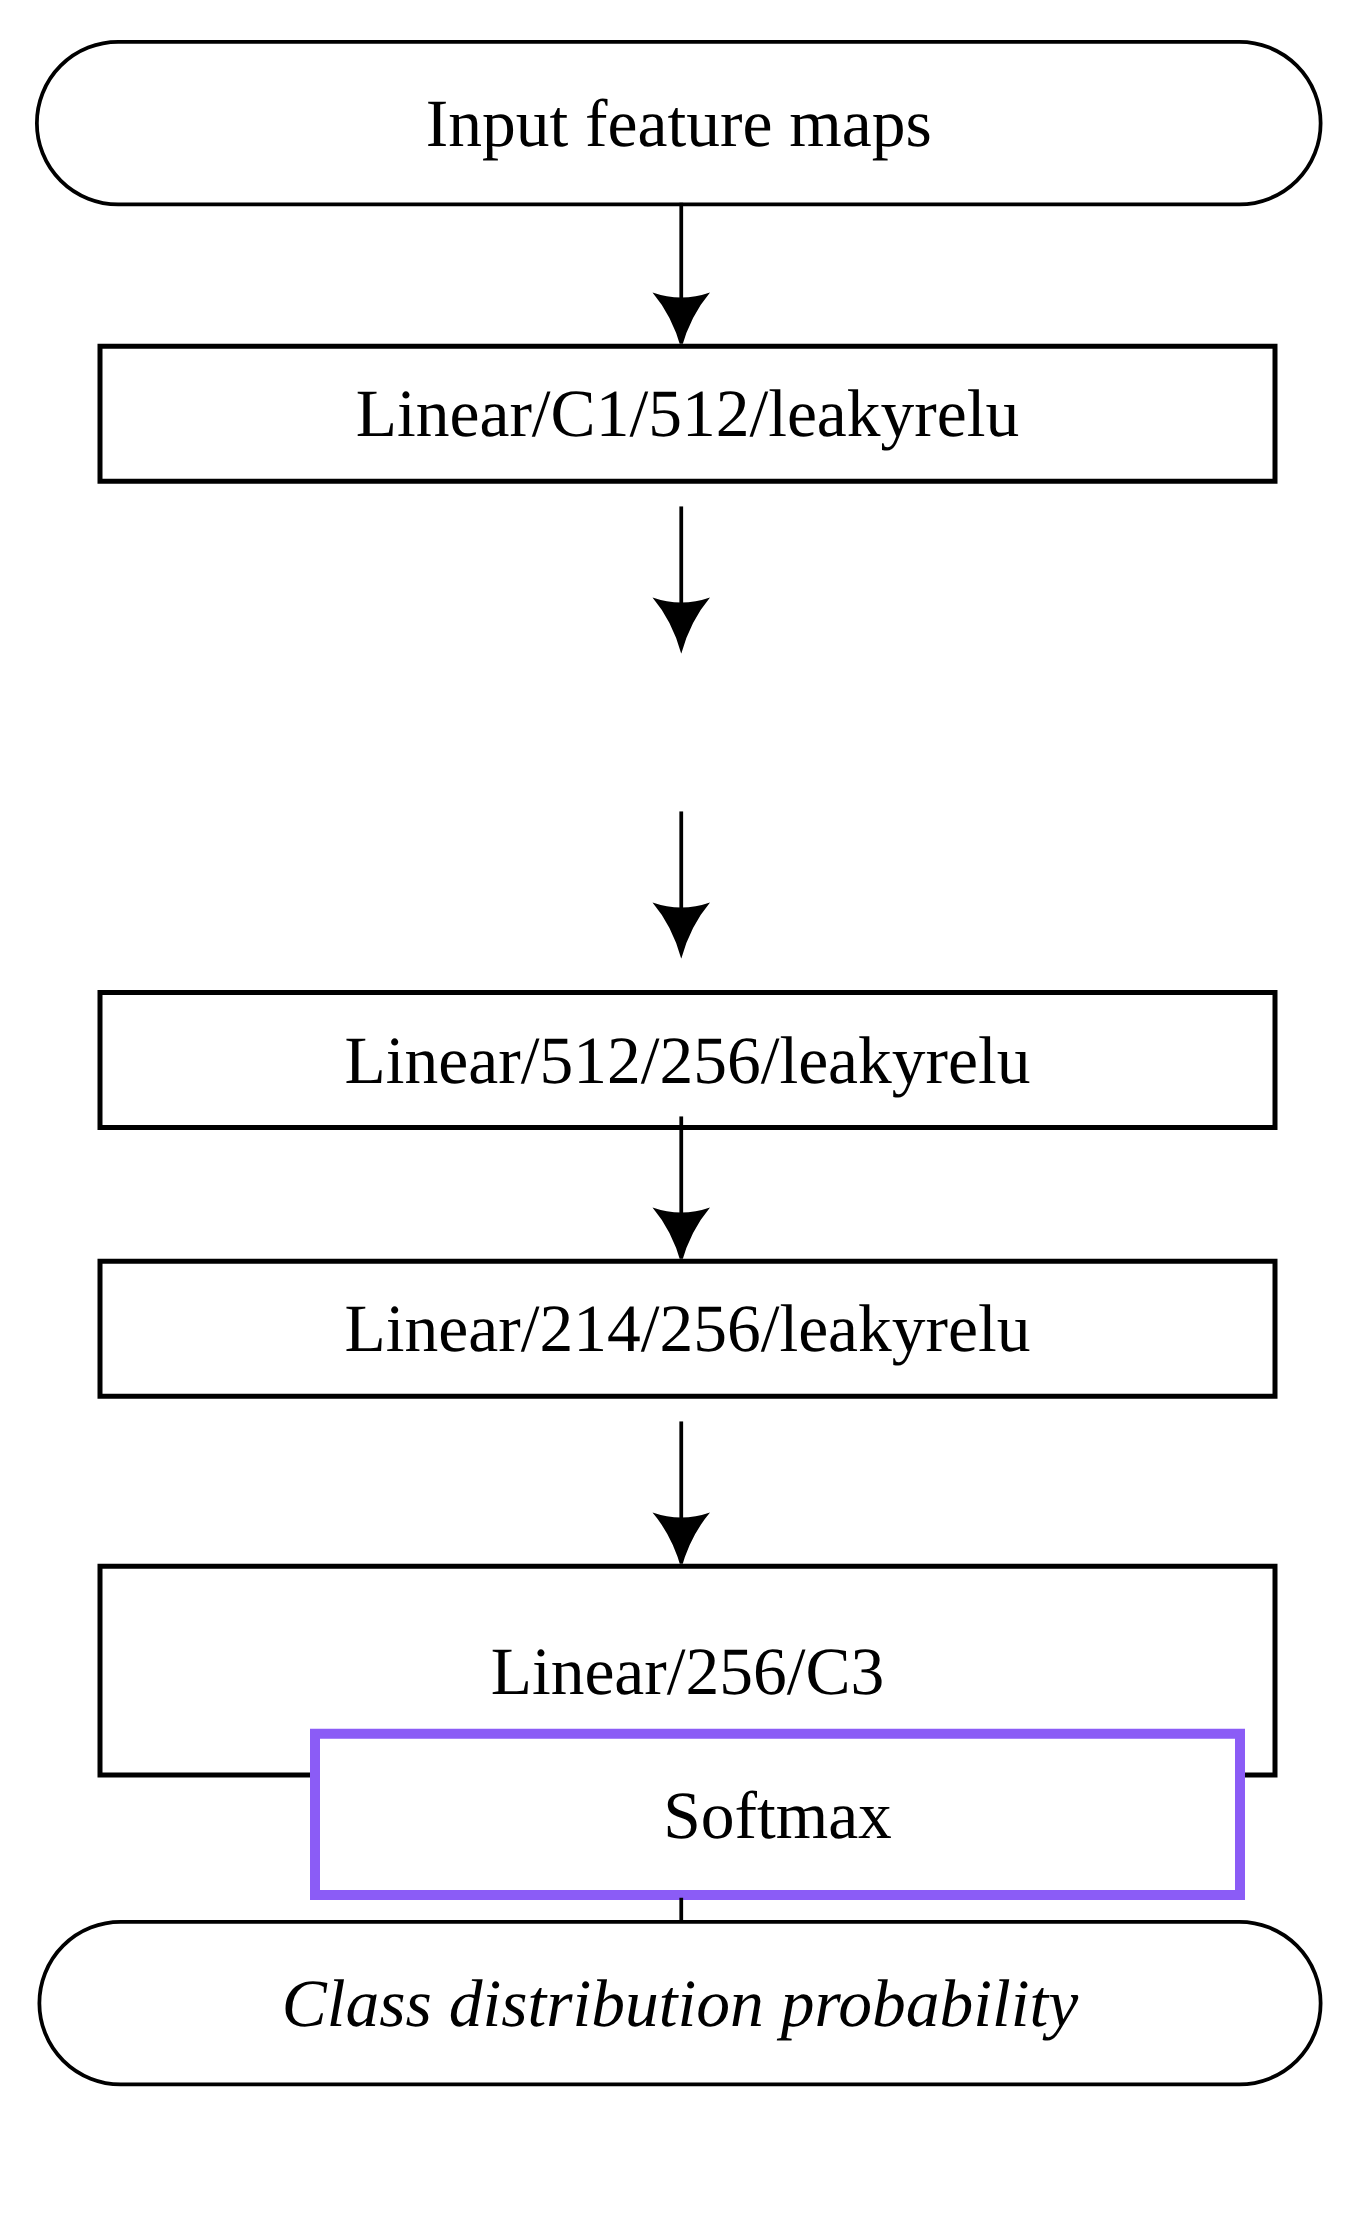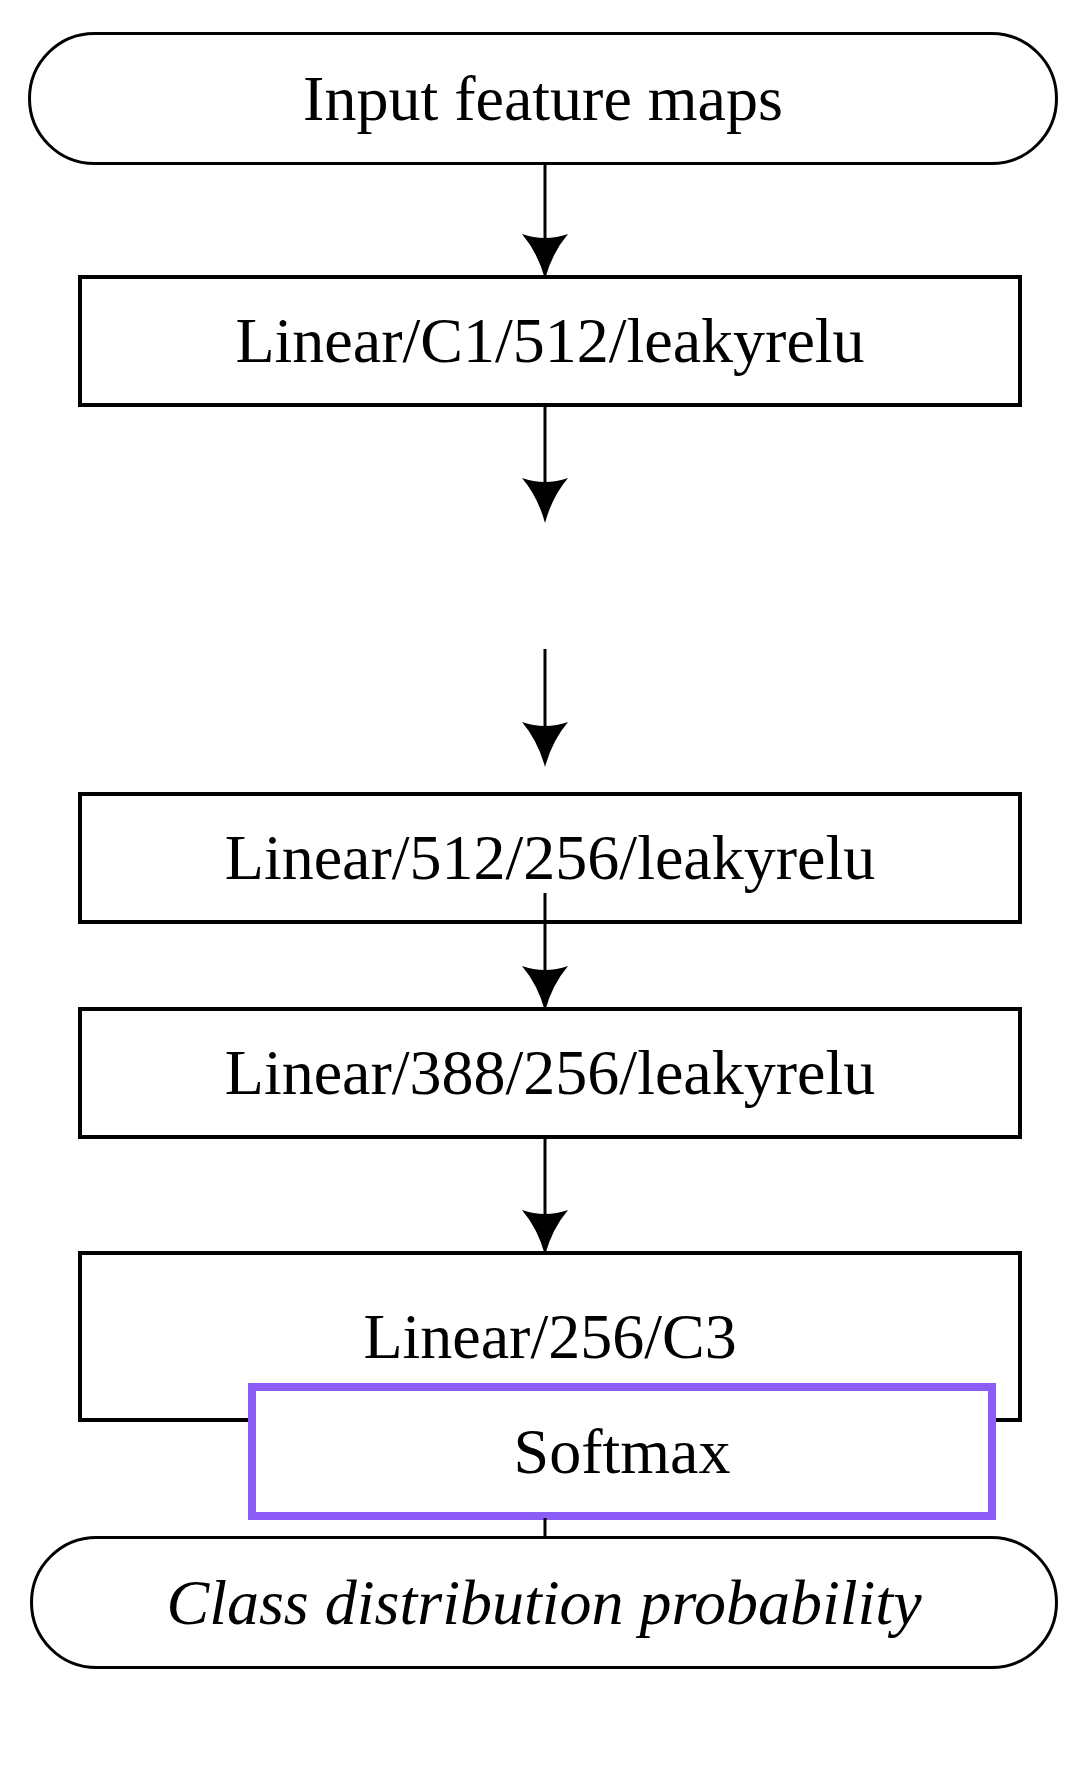--- a/index.html
+++ b/index.html
@@ -17,35 +17,35 @@
     color: #000000;
   }
   .node {
     position: absolute;
     box-sizing: border-box;
     background: #ffffff;
     display: flex;
     align-items: center;
     justify-content: center;
     text-align: center;
-    font-size: 64px;
+    font-size: 54px;
     line-height: 1;
     white-space: nowrap;
   }
   .stadium {
     left: 28px;
     width: 1030px;
     height: 133px;
     border: 3px solid #000000;
     border-radius: 67px;
   }
   .rect {
     left: 78px;
     width: 944px;
-    height: 132px;
+    height: 112px;
     border: 4px solid #000000;
   }
   #node-input   { top: 32px; }
   #node-linear1 { top: 275px; }
   #node-linear2 { top: 519px; }
   #node-linear3 { top: 763px; margin-top: 29px; }
   #node-linear4 { top: 1007px; }
   #node-linear5 { top: 1251px; height: 171px; }
   #node-softmax {
     top: 1383px;
@@ -101,21 +101,21 @@
   <div class="node rect" id="node-linear3">
     <span>Linear/512/256/leakyrelu</span>
   </div>
 
   <svg class="arrow" id="arrow-4" width="60" height="118" viewBox="0 0 60 118">
     <line x1="30" y1="0" x2="30" y2="80" stroke="#000000" stroke-width="3"></line>
     <path d="M7,73 Q30,81 53,73 Q37,92 30,118 Q23,92 7,73 Z" fill="#000000"></path>
   </svg>
 
   <div class="node rect" id="node-linear4">
-    <span>Linear/388/256/leakyrelu</span>
+    <span>Linear/214/256/leakyrelu</span>
   </div>
 
   <svg class="arrow" id="arrow-5" width="60" height="118" viewBox="0 0 60 118">
     <line x1="30" y1="0" x2="30" y2="80" stroke="#000000" stroke-width="3"></line>
     <path d="M7,73 Q30,81 53,73 Q37,92 30,118 Q23,92 7,73 Z" fill="#000000"></path>
   </svg>
 
   <div class="node rect" id="node-linear5">
     <span>Linear/256/C3</span>
   </div>

